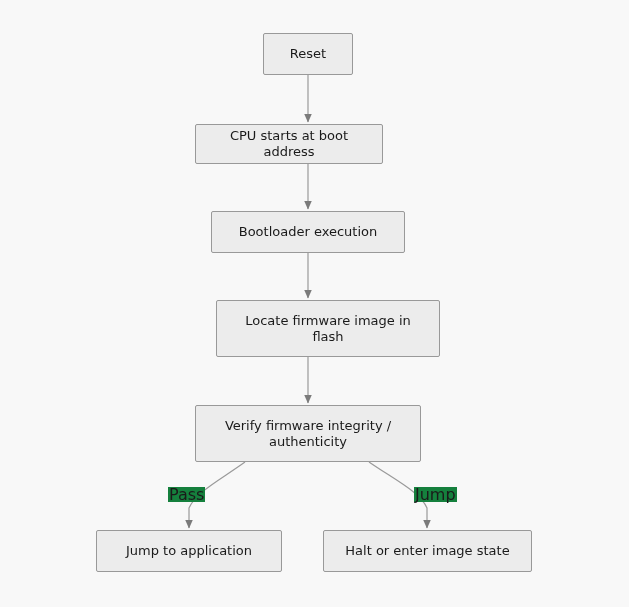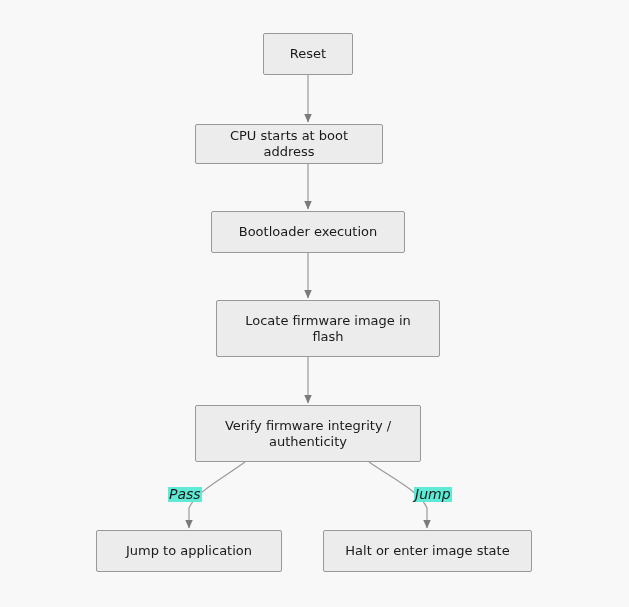--- a/index.html
+++ b/index.html
@@ -40,27 +40,26 @@
     justify-content: center;
     text-align: center;
     padding: 0 16px;
   }
   .node-label {
     display: block;
     white-space: pre-line;
   }
   .edge-label {
     position: absolute;
-    background: #5eead4;
+    background: #15803d;
     color: #1a1a1a;
-    font-size: 14px;
+    font-size: 16px;
     line-height: 15px;
     padding: 0 1px;
     white-space: nowrap;
-    font-style: italic;
   }
 </style>
 </head>
 <body>
 
 <div id="diagram">
 
   <svg class="edges" viewBox="0 0 629 607" xmlns="http://www.w3.org/2000/svg">
     <defs>
       <marker id="arrowhead" markerWidth="10" markerHeight="8" refX="8.5" refY="4" orient="auto" markerUnits="userSpaceOnUse">

